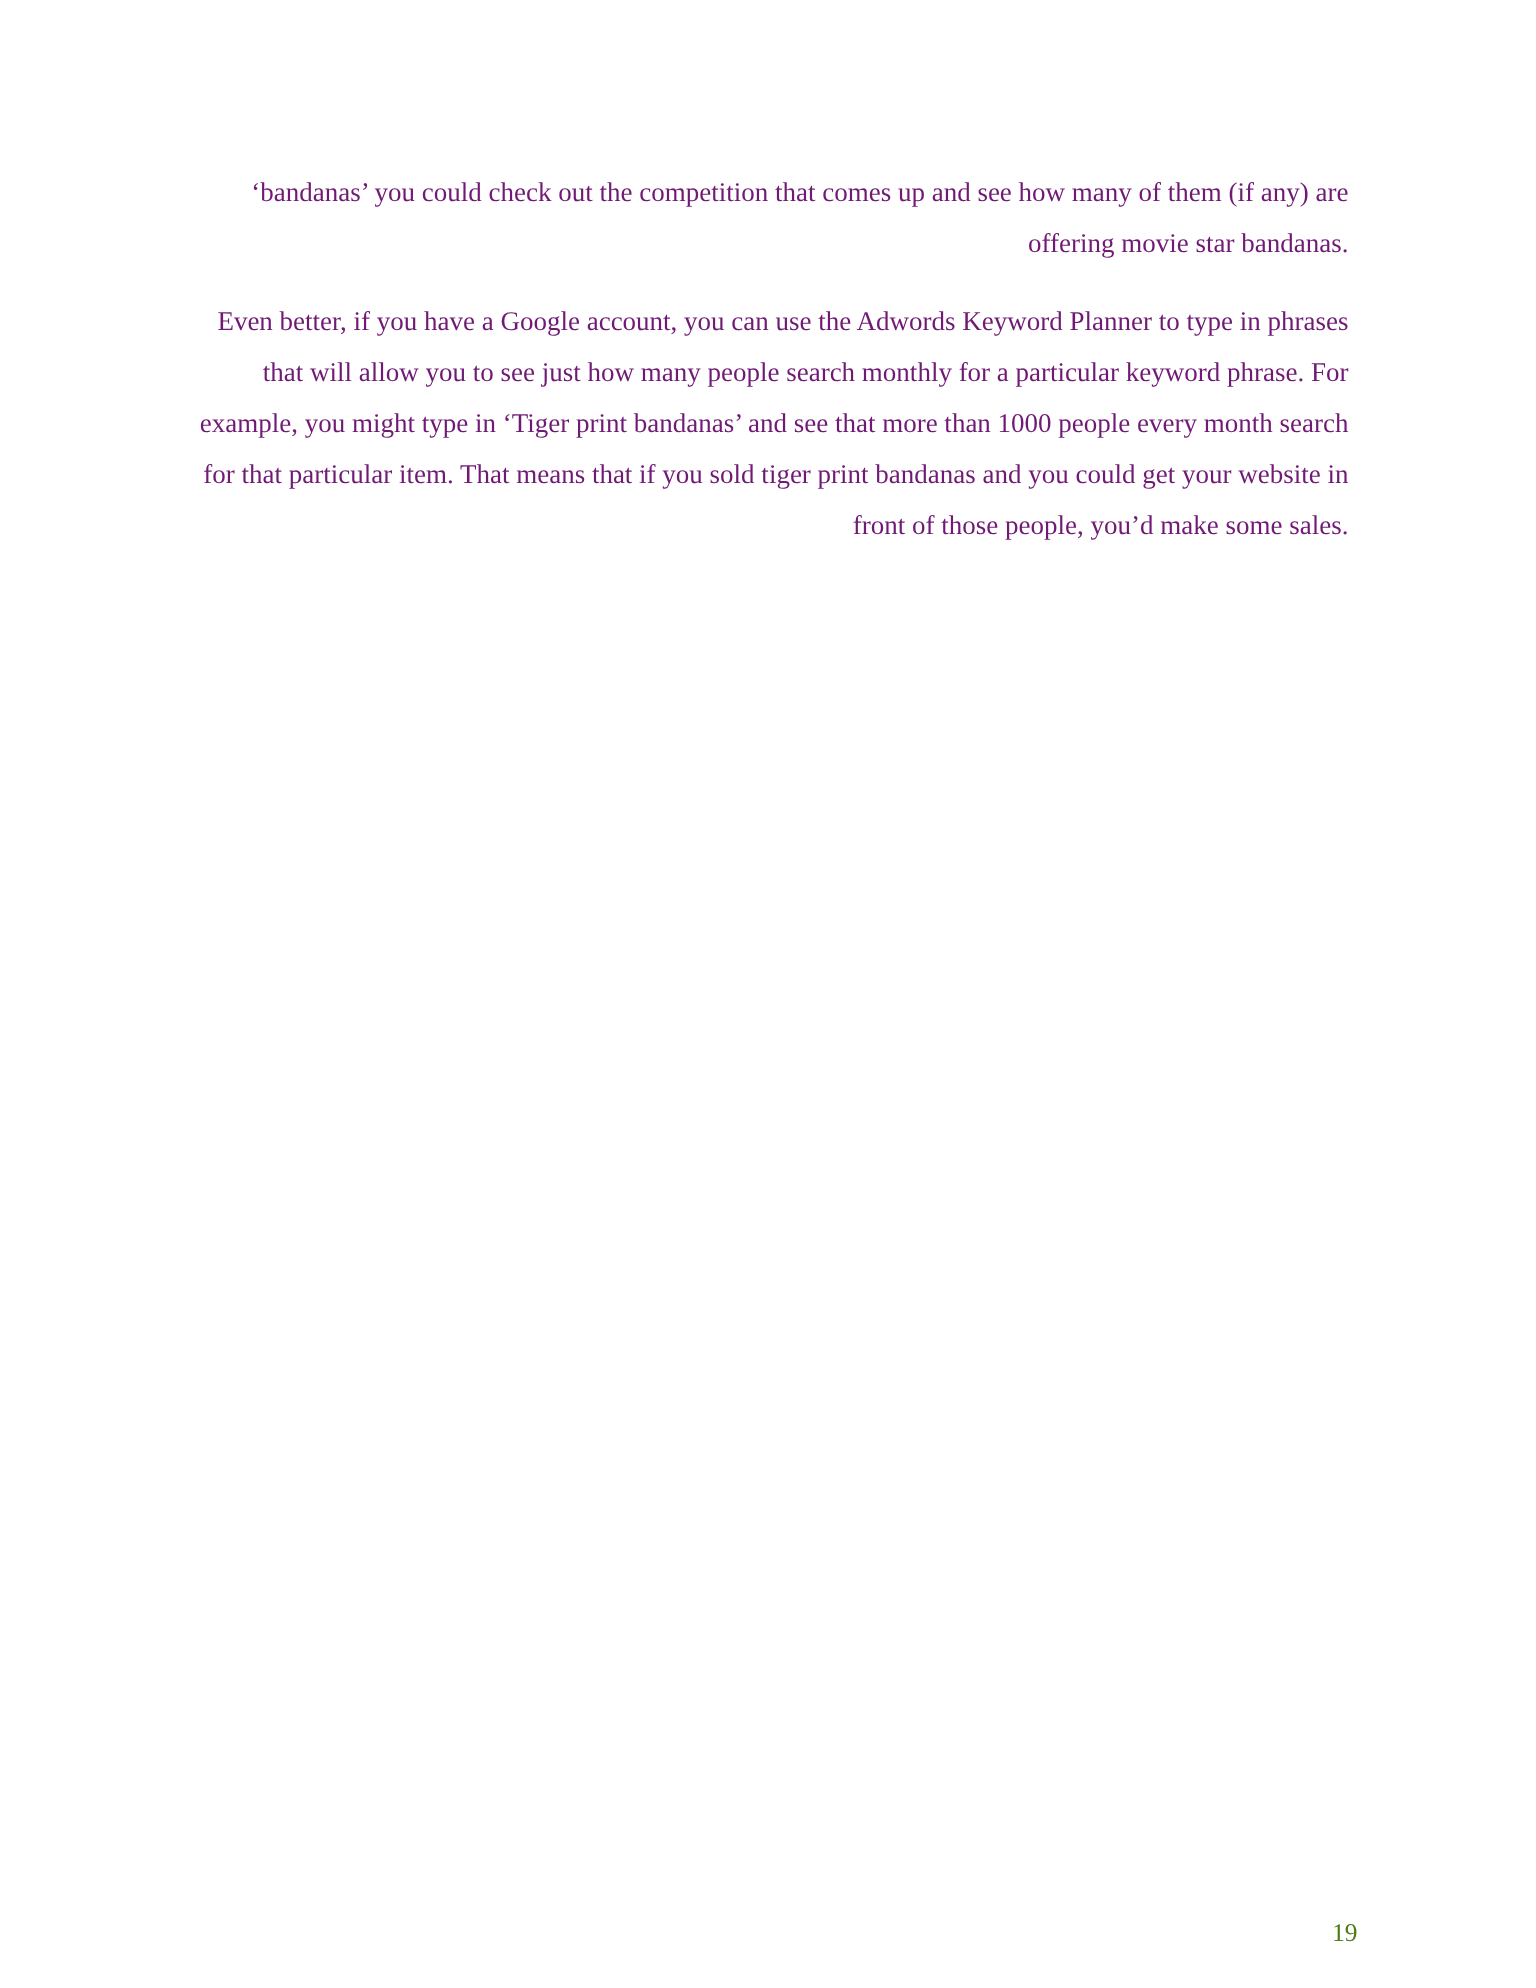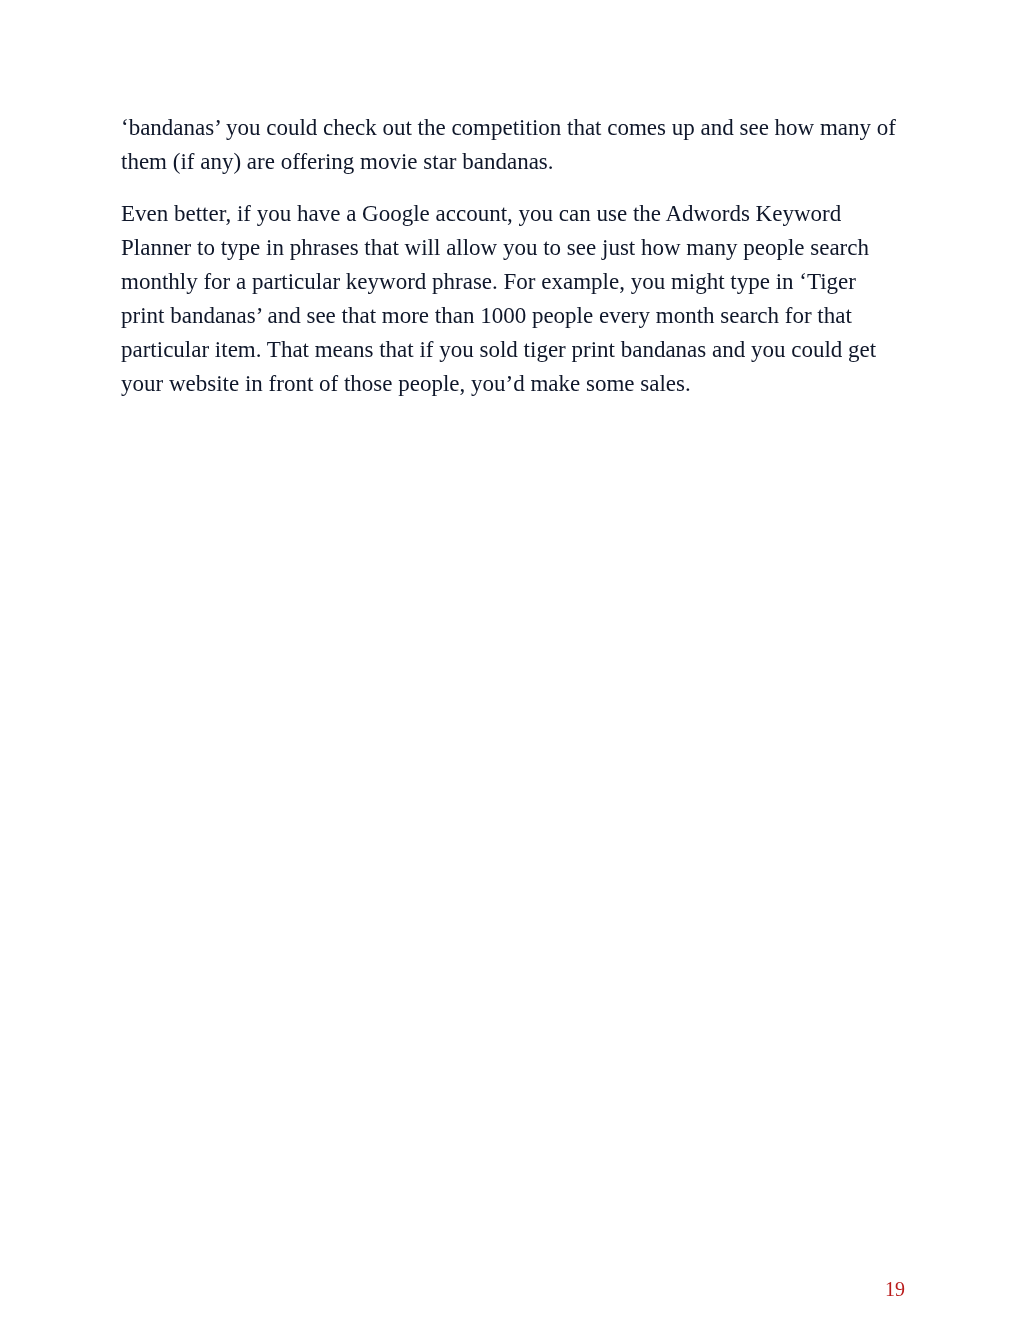--- a/index.html
+++ b/index.html
@@ -16,33 +16,33 @@
     background: #ffffff;
     overflow: hidden;
   }
   .content {
     position: absolute;
     top: 111px;
     left: 121px;
     width: 778px;
   }
   .content p {
-    font-size: 23px;
+    font-size: 18px;
     line-height: 34px;
-    color: #0f172a;
+    color: #701a75;
     margin: 0 0 18px 0;
-    text-align: left;
+    text-align: right;
   }
   .page-number {
     position: absolute;
     right: 119px;
     bottom: 25px;
-    font-size: 20px;
+    font-size: 17px;
     line-height: 22px;
-    color: #b91c1c;
+    color: #4d7c0f;
   }
 </style>
 </head>
 <body>
 
 <div class="page">
   <div class="content">
     <p>‘bandanas’ you could check out the competition that comes up and see how many of them (if any) are offering movie star bandanas.</p>
     <p>Even better, if you have a Google account, you can use the Adwords Keyword Planner to type in phrases that will allow you to see just how many people search monthly for a particular keyword phrase. For example, you might type in ‘Tiger print bandanas’ and see that more than 1000 people every month search for that particular item. That means that if you sold tiger print bandanas and you could get your website in front of those people, you’d make some sales.</p>
   </div>

